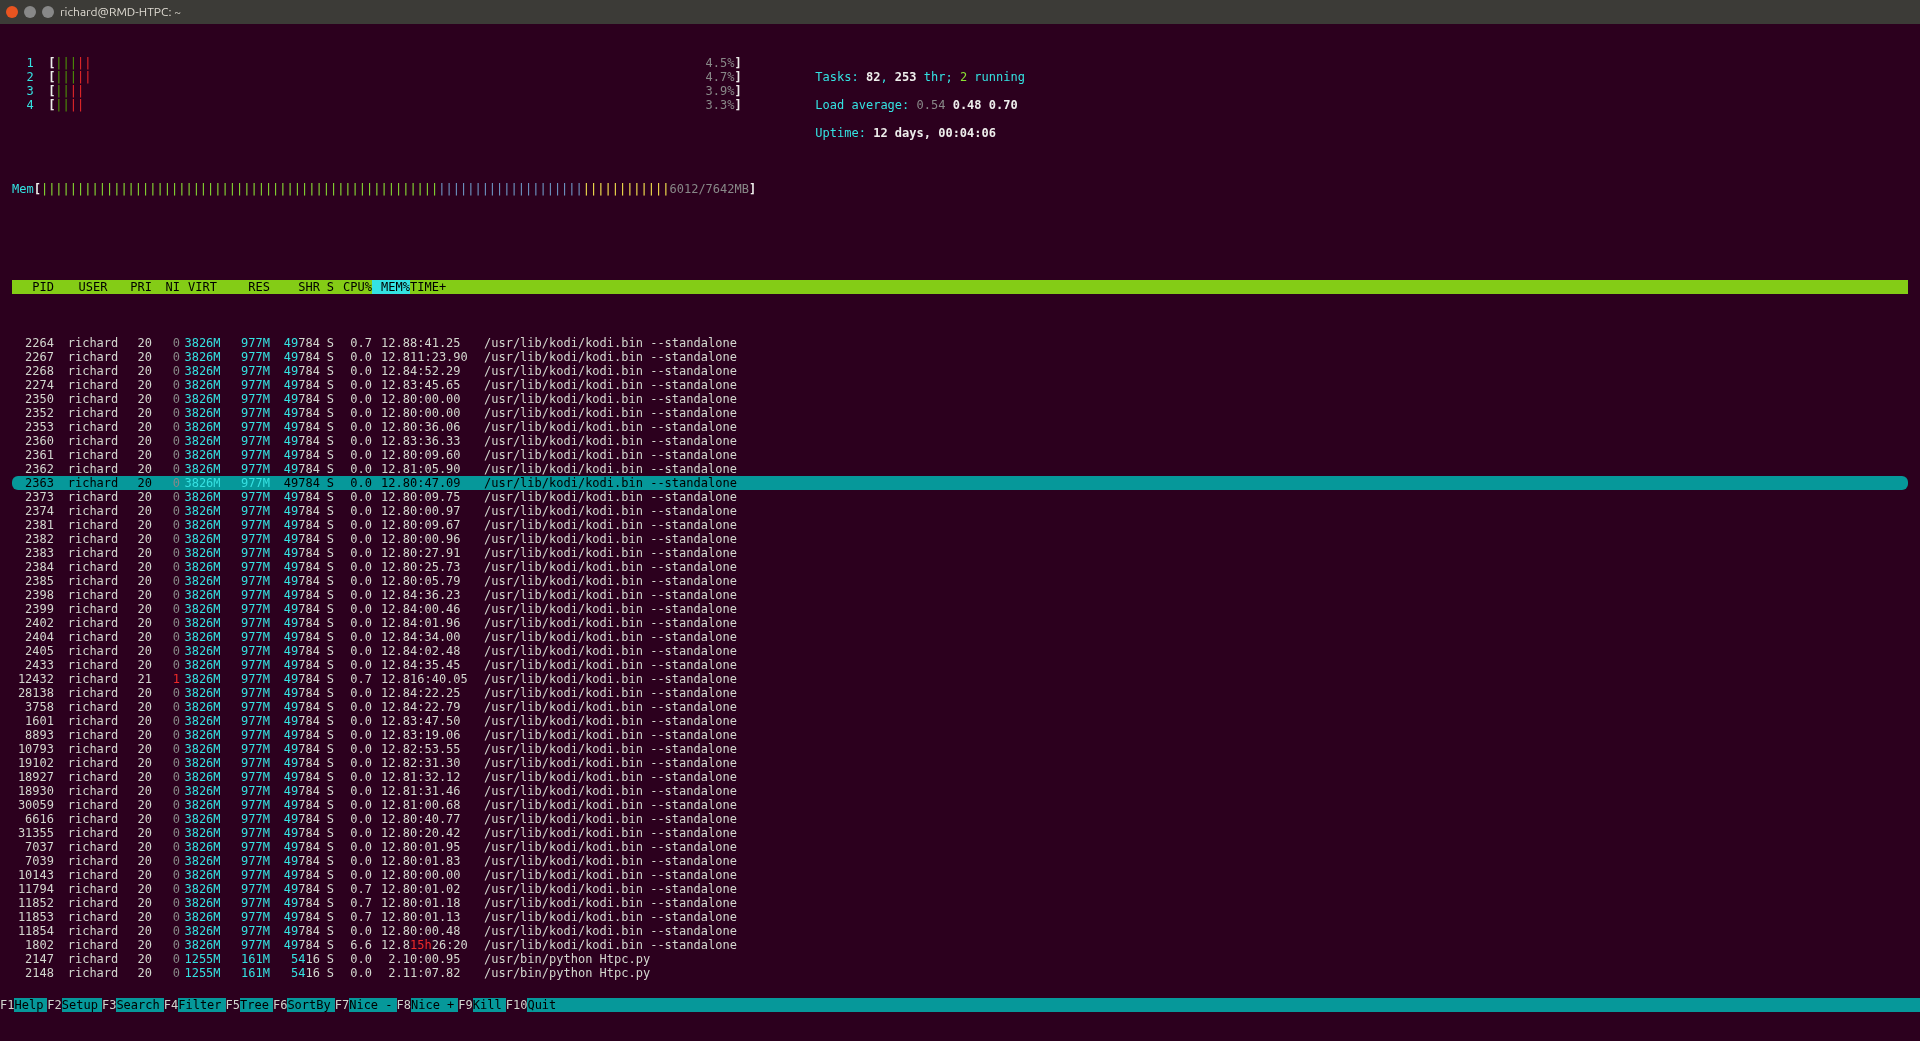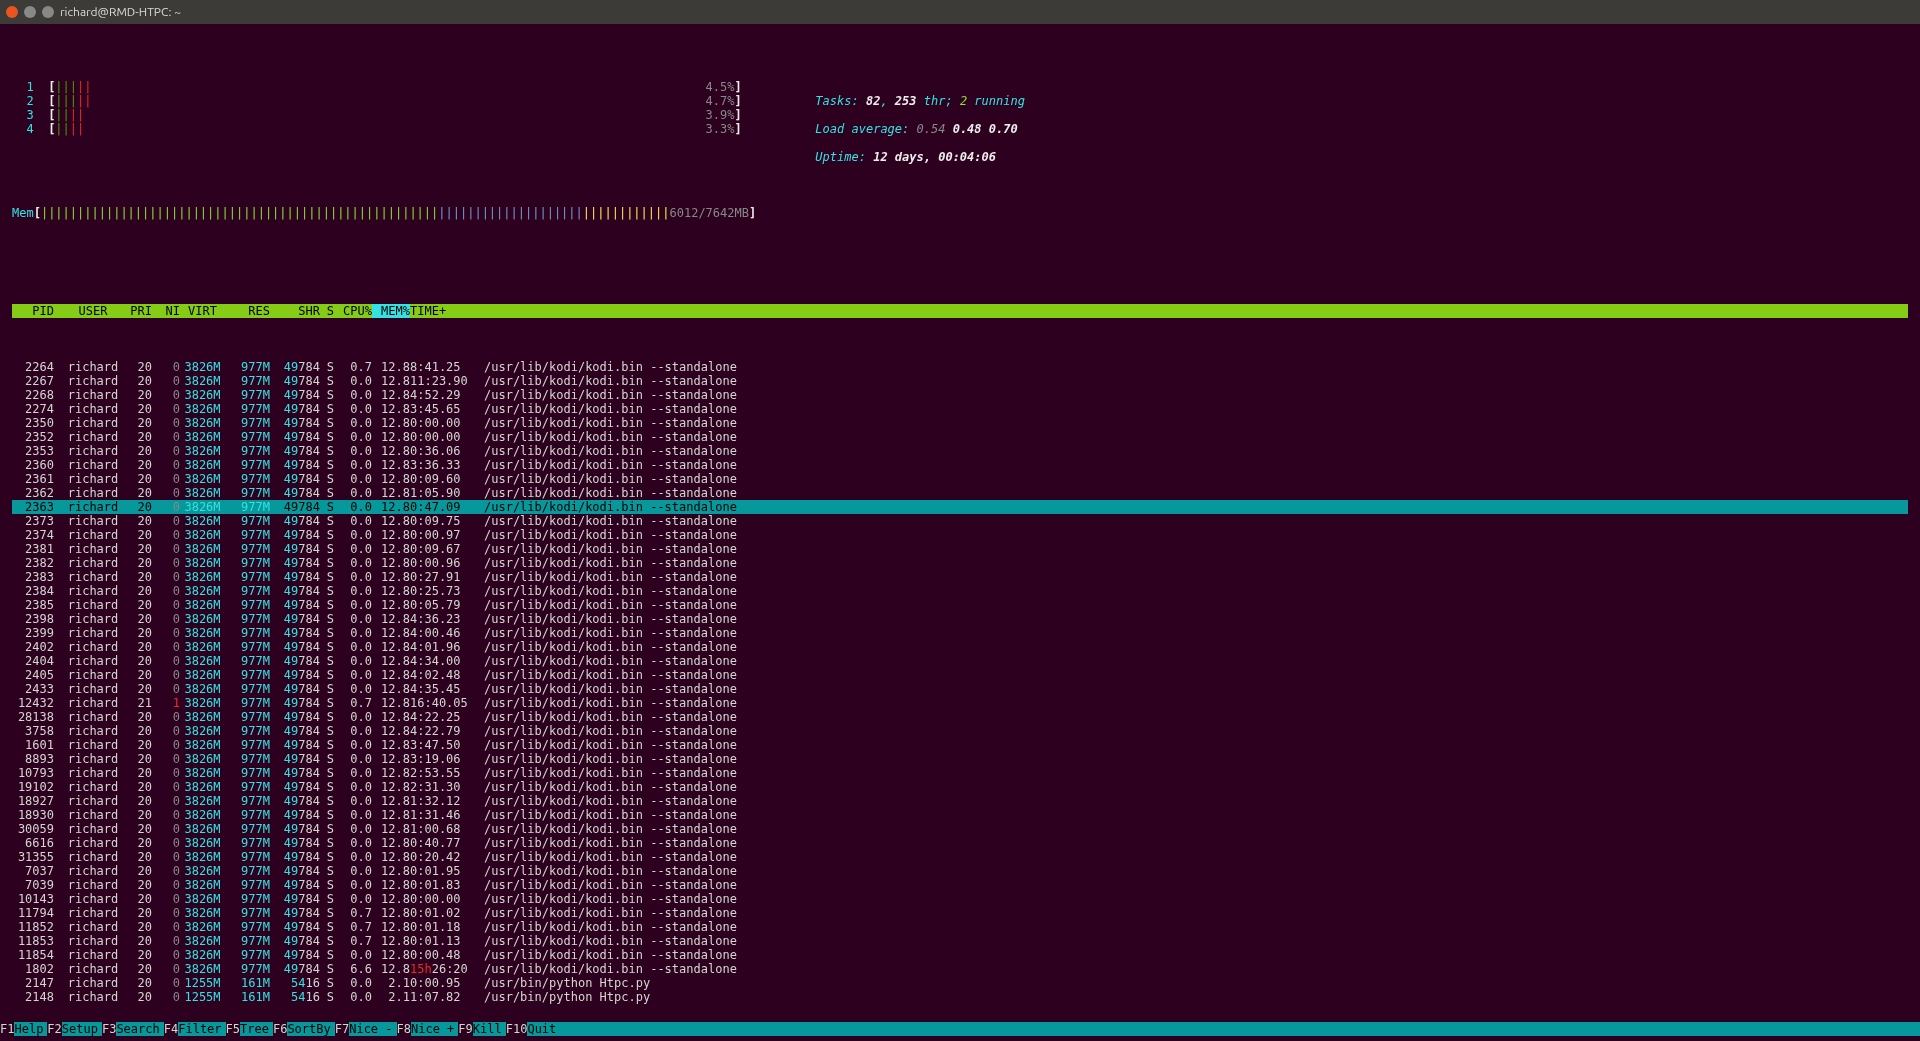--- a/index.html
+++ b/index.html
@@ -15,42 +15,42 @@
 .green-bar { color:#4e9a06; }
 .dim { color:#888; }
 .cyan { color:#34e2e2; }
 .wbold { color:#eeeeec; font-weight:bold; }
 .mem-green { color:#8ae234; }
 .mem-yellow { color:#fce94f; }
 .mem-blue { color:#729fcf; }
 .hdr-row { background:#84cc16; color:#000; display:flex; }
 .hdr-sort { background:#34e2e2; }
 .row, .hdr-row { display:flex; }
-.sel-row { background:#06989a; color:#000; }
+.sel-row { background:#06989a; color:#000;border-radius:6px; }
 .col-pid   { width:42px; text-align:right; }
 .col-user  { width:70px; text-align:center; padding-left:8px;}
 .col-pri   { width:28px; text-align:right; }
 .col-ni    { width:28px; text-align:right; }
 .col-virt  { width:45px; text-align:center; }
 .col-res   { width:45px; text-align:right; }
 .col-shr   { width:50px; text-align:right; }
 .col-s     { width:14px; text-align:right; }
 .col-cpu   { width:38px; text-align:right; }
 .col-mem   { width:38px; text-align:right; }
 .col-time  { width:70px; }
 .col-cmd   { flex:1; padding-left:4px; text-align:left; }
 .row .col-virt, .row .col-res, .row .col-shr-num{ color:#34e2e2;}
 .row-ni1 { color:#ef2929; }
 .footer { background:#06989a; color:#000; display:flex; }
 .fkey { background:#2c001e; color:#d3d7cf; }
 .flabel { background:#06989a; color:#000; padding-right:4px; }
 .time-red { color:#ef2929; }
-.meter-line { display:flex;margin-top:24px; }
+.meter-line { display:flex; }
 .meter-left { width:740px; }
-.meter-right { padding-left:20px;font-style:italic; }
+.meter-right { padding-left:20px; }
 </style>
 </head>
 <body>
 
 <div class="titlebar">
   <span class="win-btn win-close"></span>
   <span class="win-btn win-min"></span>
   <span class="win-btn win-max"></span>
   <span>richard@RMD-HTPC: ~</span>
 </div>

